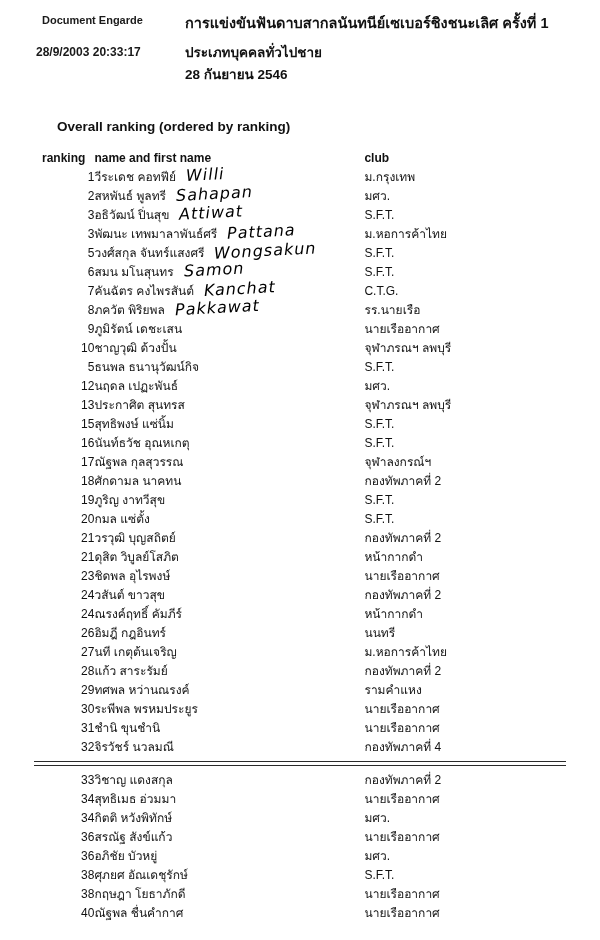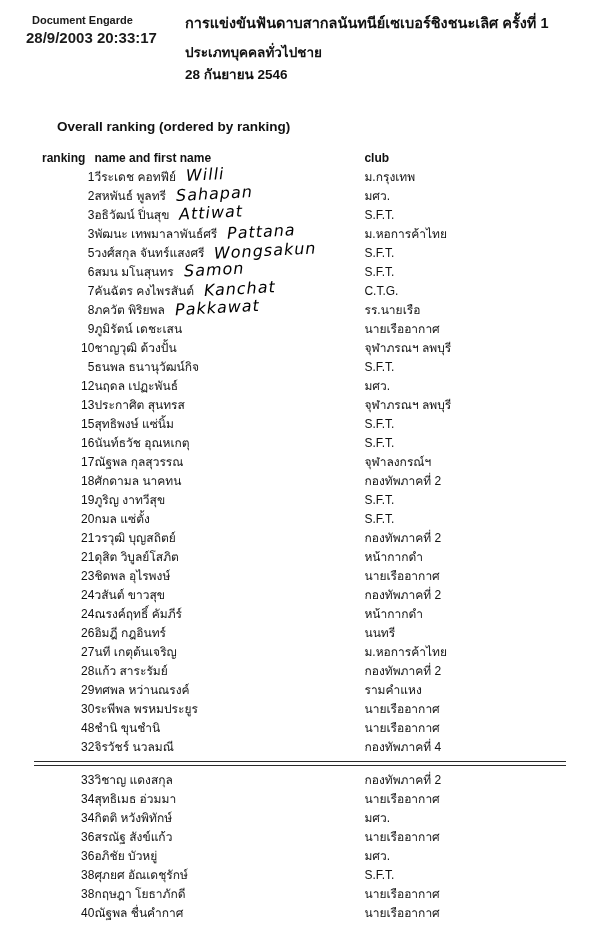--- a/index.html
+++ b/index.html
@@ -7,23 +7,23 @@
     width:600px; height:940px;
     background:#ffffff;
     color:#111;
     font-family:"Liberation Sans","DejaVu Sans",sans-serif;
     position:relative;
     overflow:hidden;
     margin:0 auto;
   }
   
   .top { display:flex; padding-top:14px; }
-  .doc-meta { width:185px; padding-left:32px; box-sizing:border-box; }
+  .doc-meta { width:185px; padding-left:42px; box-sizing:border-box; }
   .app-name { font-size:11px; font-weight:bold; color:#1a1a1a; }
-  .timestamp { font-size:15px; font-weight:bold; color:#1a1a1a; margin-top:3px; margin-left:-6px; }
+  .timestamp { font-size:12px; font-weight:bold; color:#1a1a1a; margin-top:19px; margin-left:-6px; }
   .title-block { flex:1; text-align:left; padding-right:14px; }
   .title-line1 { font-size:14.5px; font-weight:bold; line-height:1.25; }
   .title-line2 { font-size:13.5px; font-weight:bold; margin-top:9px; }
   .title-line3 { font-size:13.5px; font-weight:bold; }
   
   .section-heading {
     font-size:13.5px; font-weight:bold;
     margin:34px 0 0 57px;
   }
   
@@ -238,21 +238,21 @@
           <td class="c-rank">29</td>
           <td><span>ทศพล หว่านณรงค์</span></td>
           <td>รามคำแหง</td>
         </tr>
         <tr>
           <td class="c-rank">30</td>
           <td><span>ระพีพล พรหมประยูร</span></td>
           <td>นายเรืออากาศ</td>
         </tr>
         <tr>
-          <td class="c-rank">48</td>
+          <td class="c-rank">31</td>
           <td><span>ชำนิ ขุนชำนิ</span></td>
           <td>นายเรืออากาศ</td>
         </tr>
         <tr>
           <td class="c-rank">32</td>
           <td><span>จิรวัชร์ นวลมณี</span></td>
           <td>กองทัพภาคที่ 4</td>
         </tr>
         <tr class="divider-row">
           <td colspan="3">

